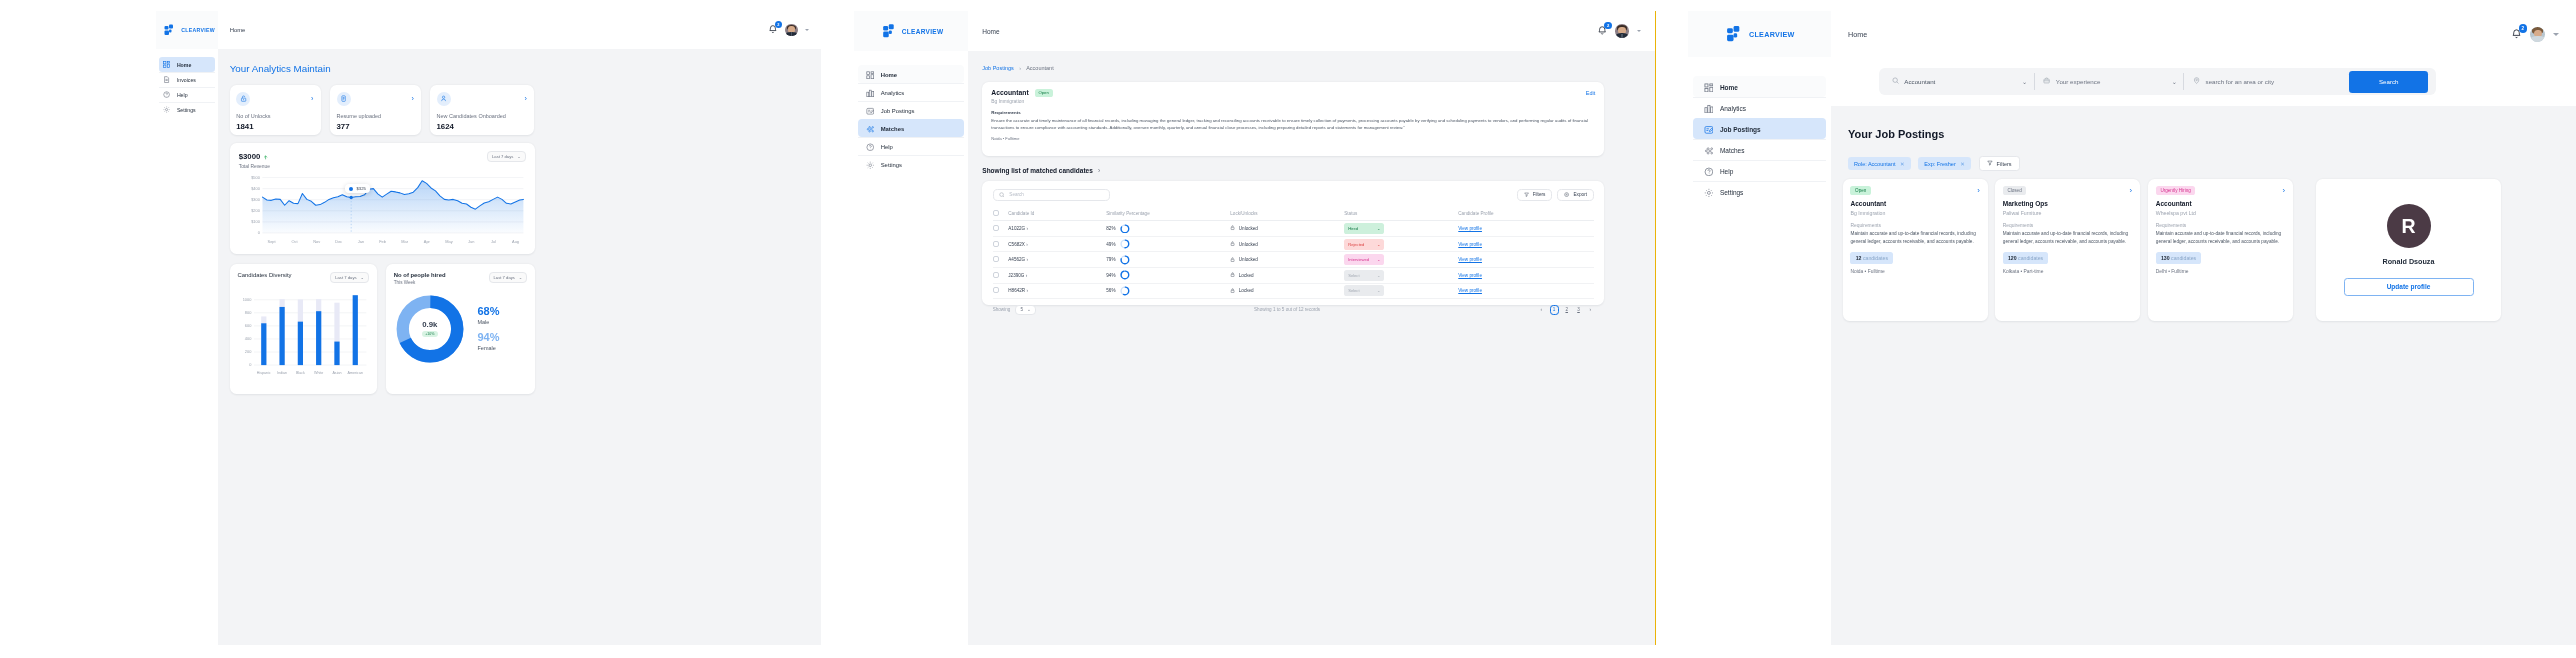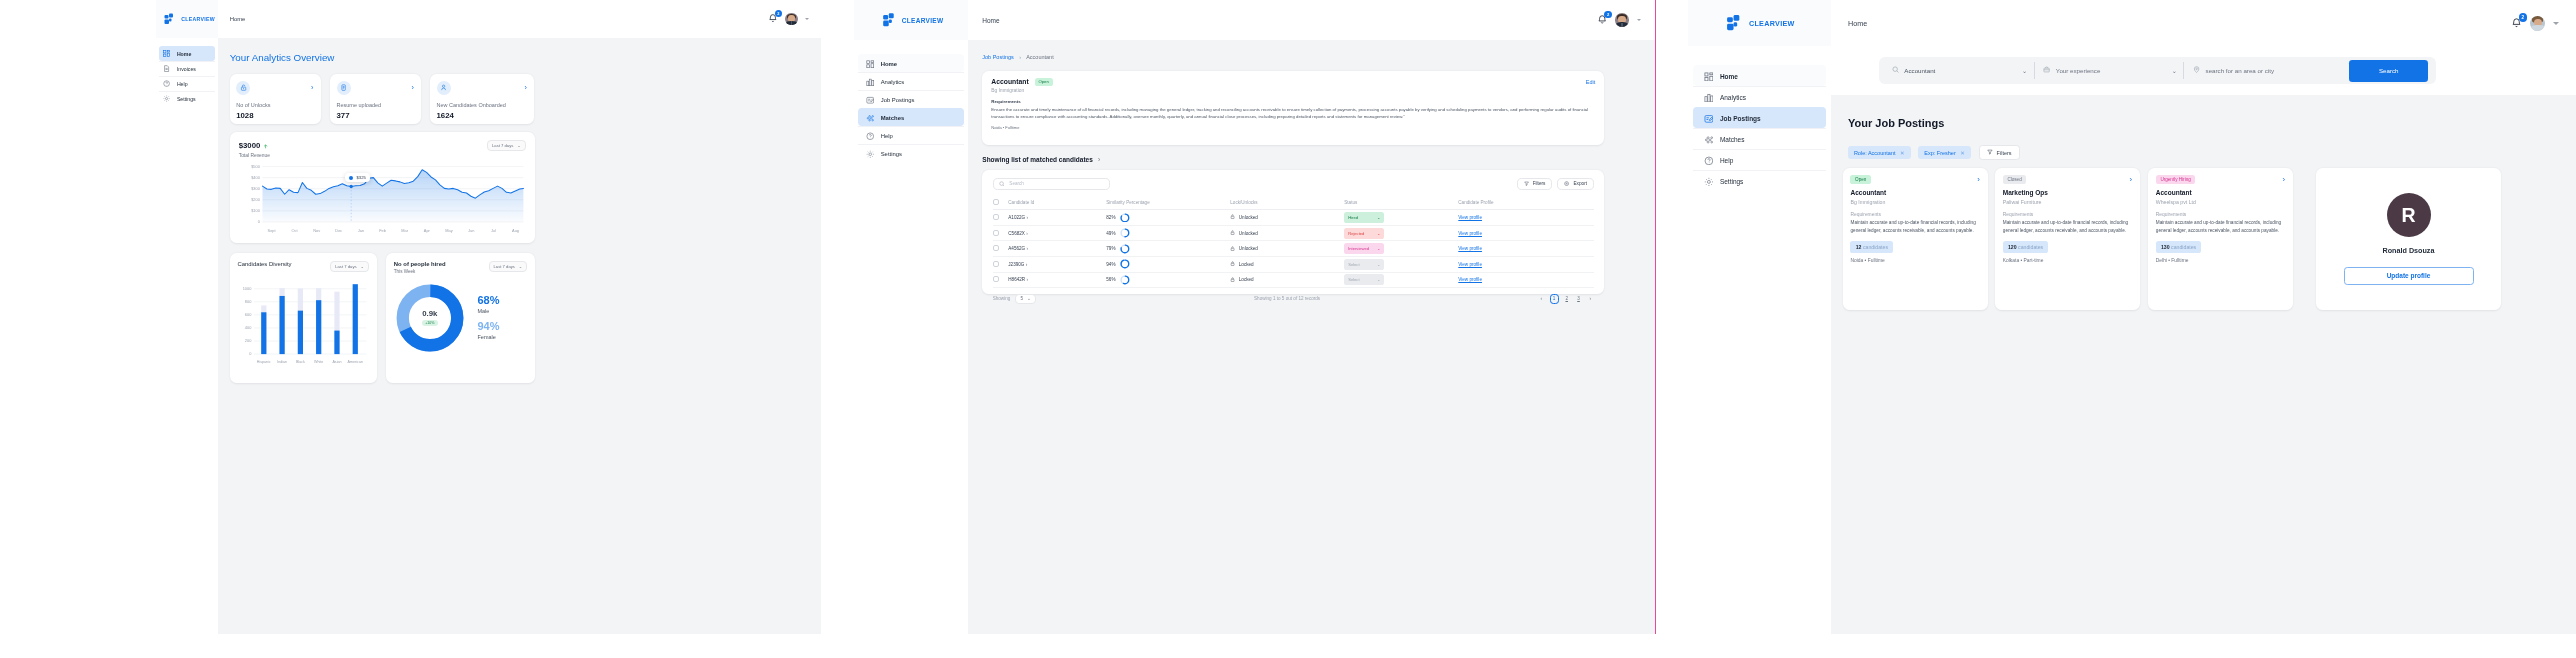--- a/index.html
+++ b/index.html
@@ -6,21 +6,21 @@
   html,body { background:#ffffff; }
   body {
     width:2576px; height:659px;
     font-family:"Liberation Sans", sans-serif;
     color:#1f2937; overflow:hidden;
     position:relative;
   }
   .stage { position:relative; width:2576px; height:659px; background:#ffffff; }
 
   
-  .panel { position:absolute; top:0; height:634px; background:#ec4899; overflow:hidden; }
+  .panel { position:absolute; top:11px; height:634px; background:#eab308; overflow:hidden; }
   .panel.p1 { left:156px;  width:665px; }
   .panel.p2 { left:854px; width:802px; }
   .panel.p3 { left:1688px; width:888px; }
 
   
   .sidebar { position:absolute; left:0; top:0; bottom:0; background:#ffffff; }
   .sb-logo { display:flex; align-items:center; justify-content:center; gap:5.2px; }
   .logo-mark { position:relative; width:22px; height:22px; flex:0 0 22px; }
   .logo-mark i { position:absolute; background:#1273e6; border-radius:2px; display:block; }
   .logo-mark i.a { width:7.8px; height:7.8px; left:0px;  top:2.6px; }
@@ -227,34 +227,34 @@
             <span class="hair"></span>
             <span class="face"></span>
             <span class="body"></span>
             <span class="tie"></span>
           </span>
       <span class="caret-dn" style="border-left-width:2.6px;border-right-width:2.6px;border-top-width:2.6px;"></span>
     </div>
   </div>
 
   <div class="content" style="left:62px;top:38px;width:603px;height:621px;">
-    <div class="h-title" style="position:absolute;left:11.7px;top:14.3px;font-size:9.8px;">Your Analytics Overview</div>
+    <div class="h-title" style="position:absolute;left:11.7px;top:14.3px;font-size:9.8px;">Your Analytics Maintain</div>
 
     <div class="card stat-card" style="position:absolute;left:11.7px;top:36px;width:91px;height:50px;padding:6.5px;">
       <div class="stat-ico-wrap" style="width:14.3px;height:14.3px;">
             <svg width="7.2" height="7.2" viewBox="0 0 16 16" fill="none" stroke="currentColor" stroke-width="1.3">
               <rect x="3.2" y="7" width="9.6" height="7" rx="1.2"></rect>
               <path d="M5.4 7V4.7a2.6 2.6 0 015.2 0"></path>
               <circle cx="8" cy="10" r=".9" fill="currentColor" stroke="none"></circle>
               <path d="M8 10.6v1.1"></path>
             </svg>
           </div>
       <div class="chev" style="position:absolute;right:7.2px;top:8.5px;font-size:7.2px;">›</div>
       <div class="stat-label" style="margin-top:7.2px;font-size:5.5px;">No of Unlocks</div>
-      <div class="stat-val" style="margin-top:3.3px;font-size:7.8px;">1028</div>
+      <div class="stat-val" style="margin-top:3.3px;font-size:7.8px;">1841</div>
     </div>
     <div class="card stat-card" style="position:absolute;left:112px;top:36px;width:91px;height:50px;padding:6.5px;">
       <div class="stat-ico-wrap" style="width:14.3px;height:14.3px;">
             <svg width="7.2" height="7.2" viewBox="0 0 16 16" fill="none" stroke="currentColor" stroke-width="1.3">
               <rect x="4.2" y="1.8" width="7.6" height="12.4" rx="1.6"></rect>
               <path d="M6.2 5.6h3.6M6.2 8h3.6M6.2 10.4h2"></path>
             </svg>
           </div>
       <div class="chev" style="position:absolute;right:7.2px;top:8.5px;font-size:7.2px;">›</div>
       <div class="stat-label" style="margin-top:7.2px;font-size:5.5px;">Resume uploaded</div>

